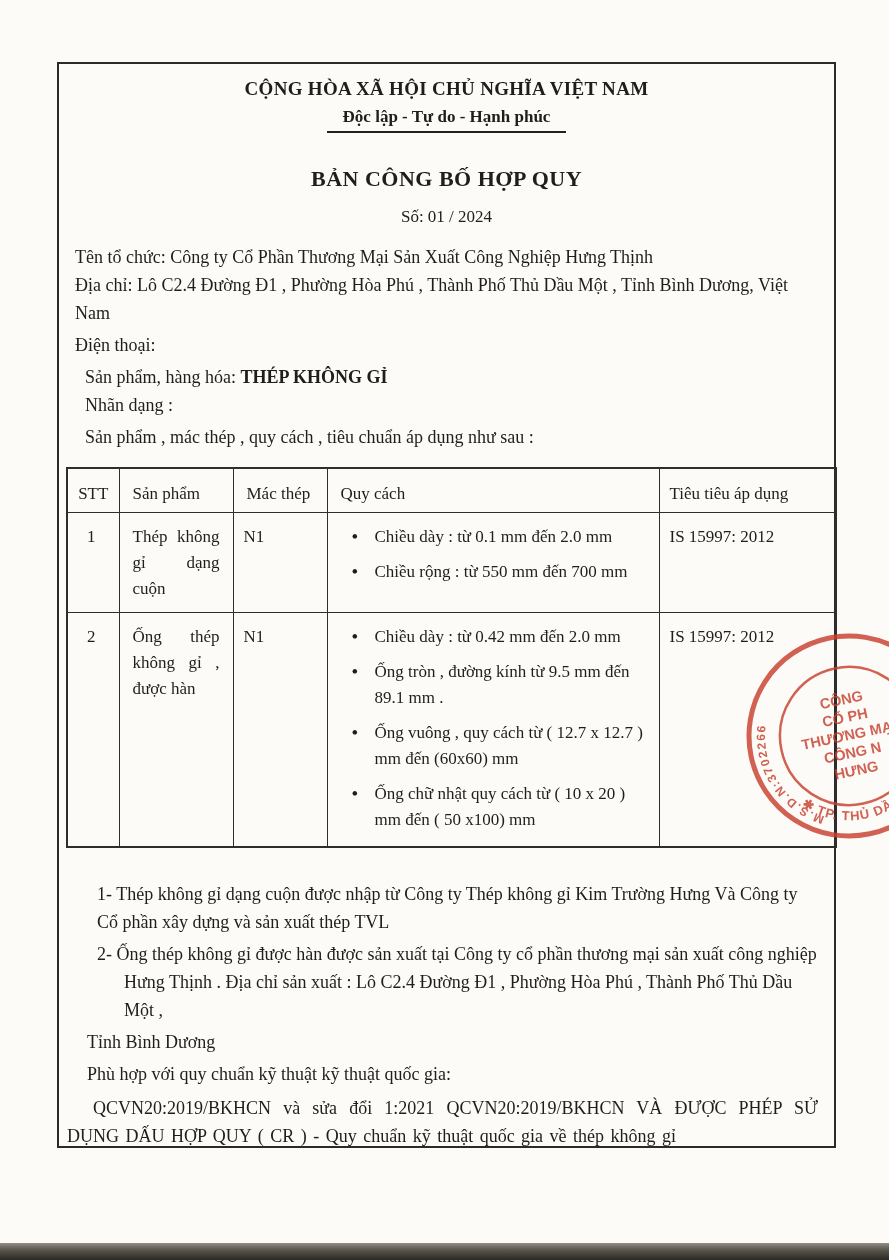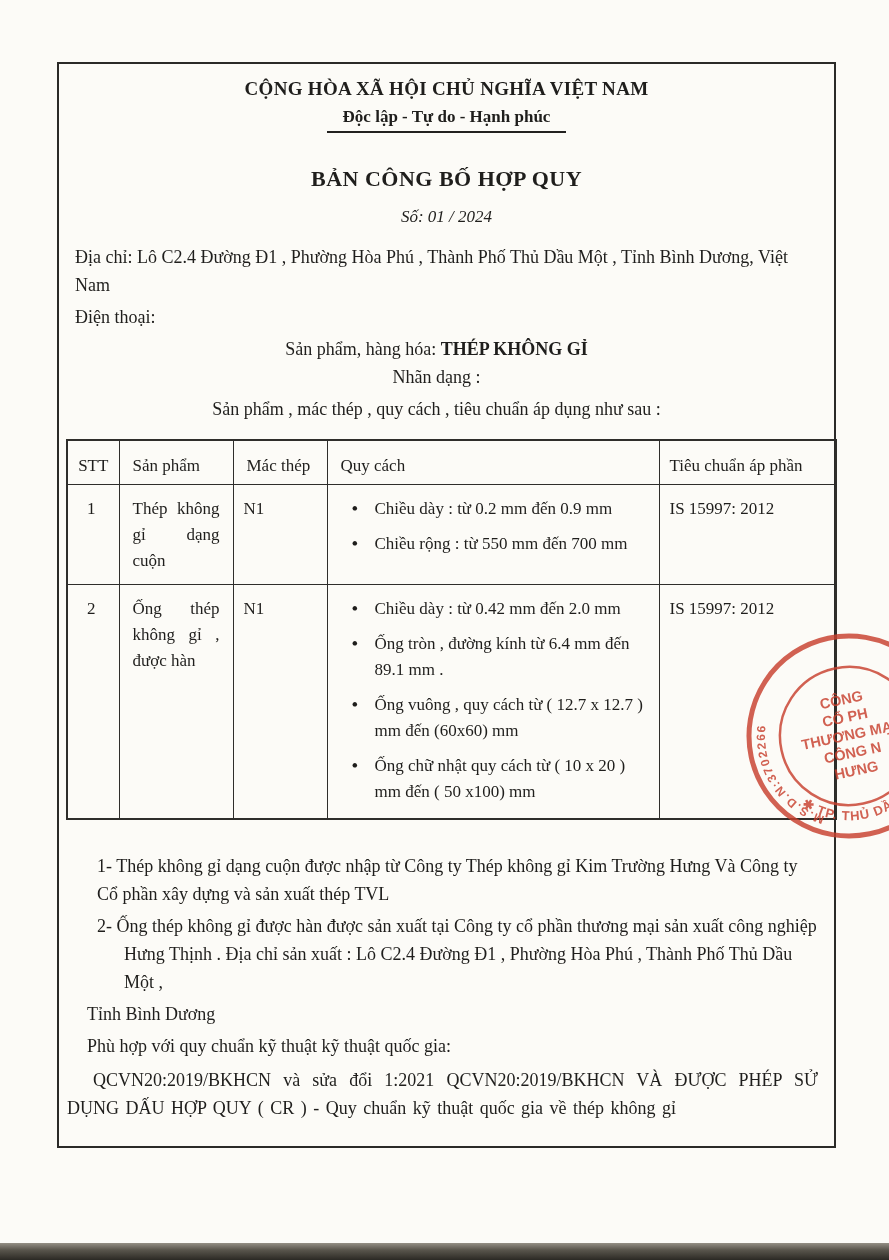--- a/index.html
+++ b/index.html
@@ -36,24 +36,24 @@
   }
   .title {
     text-align: center;
     font-family: Liberation Serif, serif;
     font-weight: bold;
     font-size: 22px;
     letter-spacing: 0.5px;
     margin-top: 32px;
     line-height: 28px;
   }
-  .doc-number { text-align: center; font-size: 17px; margin-top: 10px; font-style: italic; }
+  .doc-number { text-align: center; font-size: 17px; margin-top: 10px; }
   .info { margin: 12px 46px 0 16px; }
   .info .line { text-align: left; }
-  .info .indent { margin-left: 10px; text-align: center; }
+  .info .indent { margin-left: 10px; }
   .info .gap-top { margin-top: 4px; }
   .doc-table {
     table-layout: fixed;
     width: 769px;
     margin: 16px 0 0 7px;
     border-collapse: collapse;
     font-size: 17px;
     line-height: 26px;
     border: 2px solid #2f2e2b;
   }
@@ -115,20 +115,21 @@
 
     <div class="nat-header">
       <div class="nat1">CỘNG HÒA XÃ HỘI CHỦ NGHĨA VIỆT NAM</div>
       <div><span class="nat2">Độc lập - Tự do - Hạnh phúc</span></div>
     </div>
 
     <div class="title">BẢN CÔNG BỐ HỢP QUY</div>
     <div class="doc-number">Số: 01 / 2024</div>
 
     <div class="info">
+      <p class="line">Tên tổ chức: Công ty Cổ Phần Thương Mại Sản Xuất Công Nghiệp Hưng Thịnh</p>
       <p class="line">Địa chỉ: Lô C2.4 Đường Đ1 , Phường Hòa Phú , Thành Phố Thủ Dầu Một , Tỉnh Bình Dương, Việt Nam</p>
       <p class="line gap-top">Điện thoại:</p>
       <p class="line indent gap-top"><span>Sản phẩm, hàng hóa: </span><b>THÉP KHÔNG GỈ</b></p>
       <p class="line indent">Nhãn dạng :</p>
       <p class="line indent gap-top">Sản phẩm , mác thép , quy cách , tiêu chuẩn áp dụng như sau :</p>
     </div>
 
     <table class="doc-table">
       <colgroup>
           <col class="c1">
@@ -136,44 +137,44 @@
           <col class="c3">
           <col class="c4">
           <col class="c5">
         </colgroup>
       <thead>
         <tr>
           <th class="h-stt">STT</th>
           <th>Sản phẩm</th>
           <th>Mác thép</th>
           <th>Quy cách</th>
-          <th class="h-std">Tiêu chuẩn áp phần</th>
+          <th class="h-std">Tiêu tiêu áp dụng</th>
         </tr>
       </thead>
       <tbody>
         <tr>
           <td class="c-stt">1</td>
           <td class="c-prod">Thép không gỉ dạng cuộn</td>
           <td class="c-grade">N1</td>
           <td class="c-spec">
             <ul>
-              <li>Chiều dày : từ 0.2 mm đến 0.9 mm</li>
+              <li>Chiều dày : từ 0.1 mm đến 2.0 mm</li>
               <li>Chiều rộng : từ 550 mm đến 700 mm</li>
             </ul>
           </td>
           <td class="c-std">IS 15997: 2012</td>
         </tr>
         <tr>
           <td class="c-stt">2</td>
           <td class="c-prod">Ống thép không gỉ , được hàn</td>
           <td class="c-grade">N1</td>
           <td class="c-spec">
             <ul>
               <li>Chiều dày : từ 0.42 mm đến 2.0 mm</li>
-              <li>Ống tròn , đường kính từ 6.4 mm đến 89.1 mm .</li>
+              <li>Ống tròn , đường kính từ 9.5 mm đến 89.1 mm .</li>
               <li>Ống vuông , quy cách từ ( 12.7 x 12.7 ) mm đến (60x60) mm</li>
               <li>Ống chữ nhật quy cách từ ( 10 x 20 ) mm đến ( 50 x100) mm</li>
             </ul>
           </td>
           <td class="c-std">IS 15997: 2012</td>
         </tr>
       </tbody>
     </table>
 
     <div class="notes">

